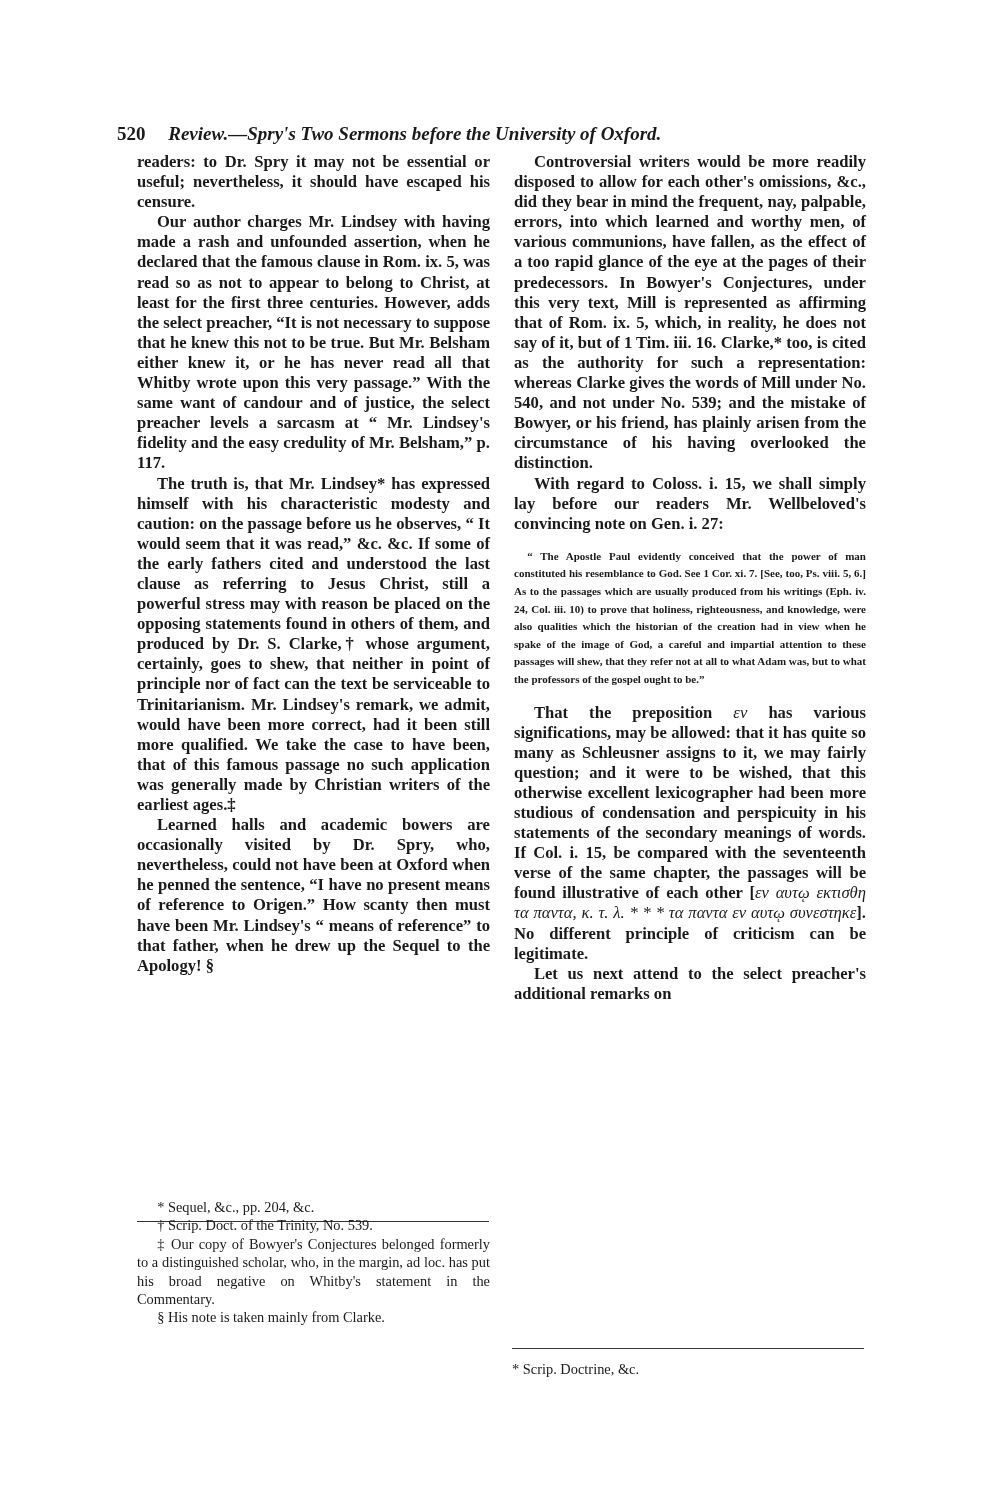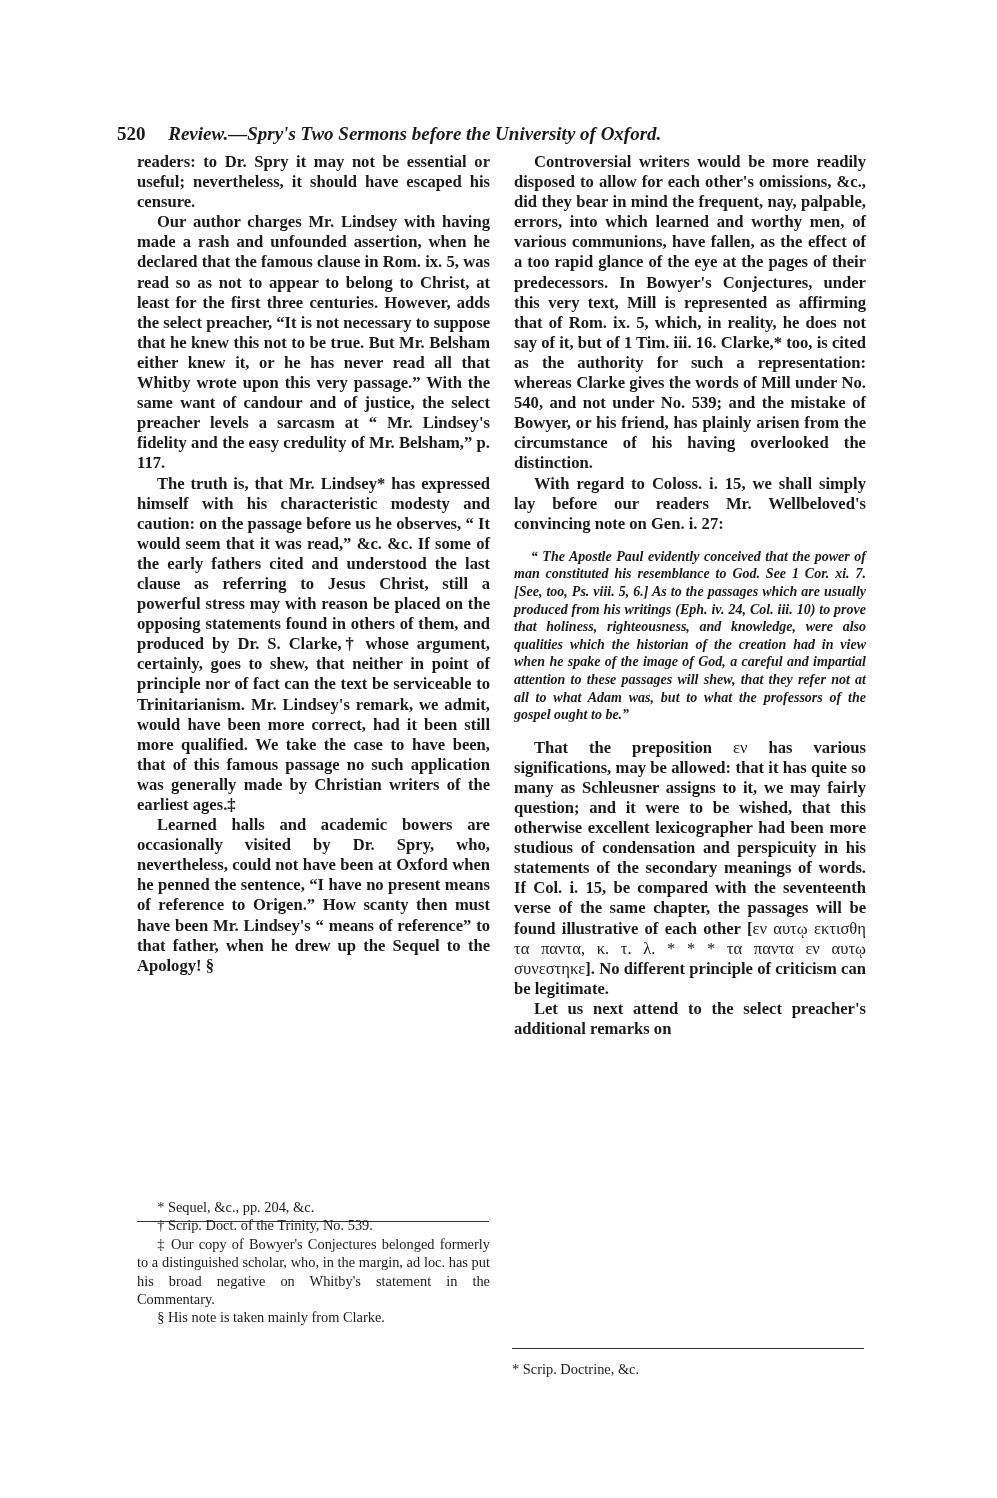--- a/index.html
+++ b/index.html
@@ -8,22 +8,22 @@
   .header { position: absolute; left: 117px; top: 123px; width: 760px; height: 24px;
             font-size: 19px; white-space: nowrap; }
   .header .pno { font-weight: bold; margin-right: 18px; }
   .header .running { font-style: italic; font-weight: bold; }
   .col { position: absolute; top: 152px; font-size: 16.6px; line-height: 20.1px;
          text-align: justify; font-weight: bold; }
   .col p { margin: 0; text-indent: 1.2em; }
   .col p.noindent { text-indent: 0; }
   .left { left: 137px; width: 353px; }
   .right { left: 514px; width: 352px; }
-  .quote { font-size: 14px; line-height: 17.6px; margin-top: 14px !important; margin-bottom: 14px !important; font-style: italic; }
-  .greek { font-weight: normal; }
+  .quote { font-size: 11px; line-height: 17.6px; margin-top: 14px !important; margin-bottom: 14px !important; }
+  .greek { font-style: italic; font-weight: normal; }
   .rule { position: absolute; height: 0; border-top: 1.5px solid #333; }
   .notes { position: absolute; font-size: 14.4px; line-height: 18.4px; text-align: justify; font-weight: normal; }
   .notes p { margin: 0; text-indent: 1.4em; }
   .notes.center p { text-indent: 0; }
 </style>
 </head>
 <body>
 
 <div class="header">
   <span class="pno">520</span>

